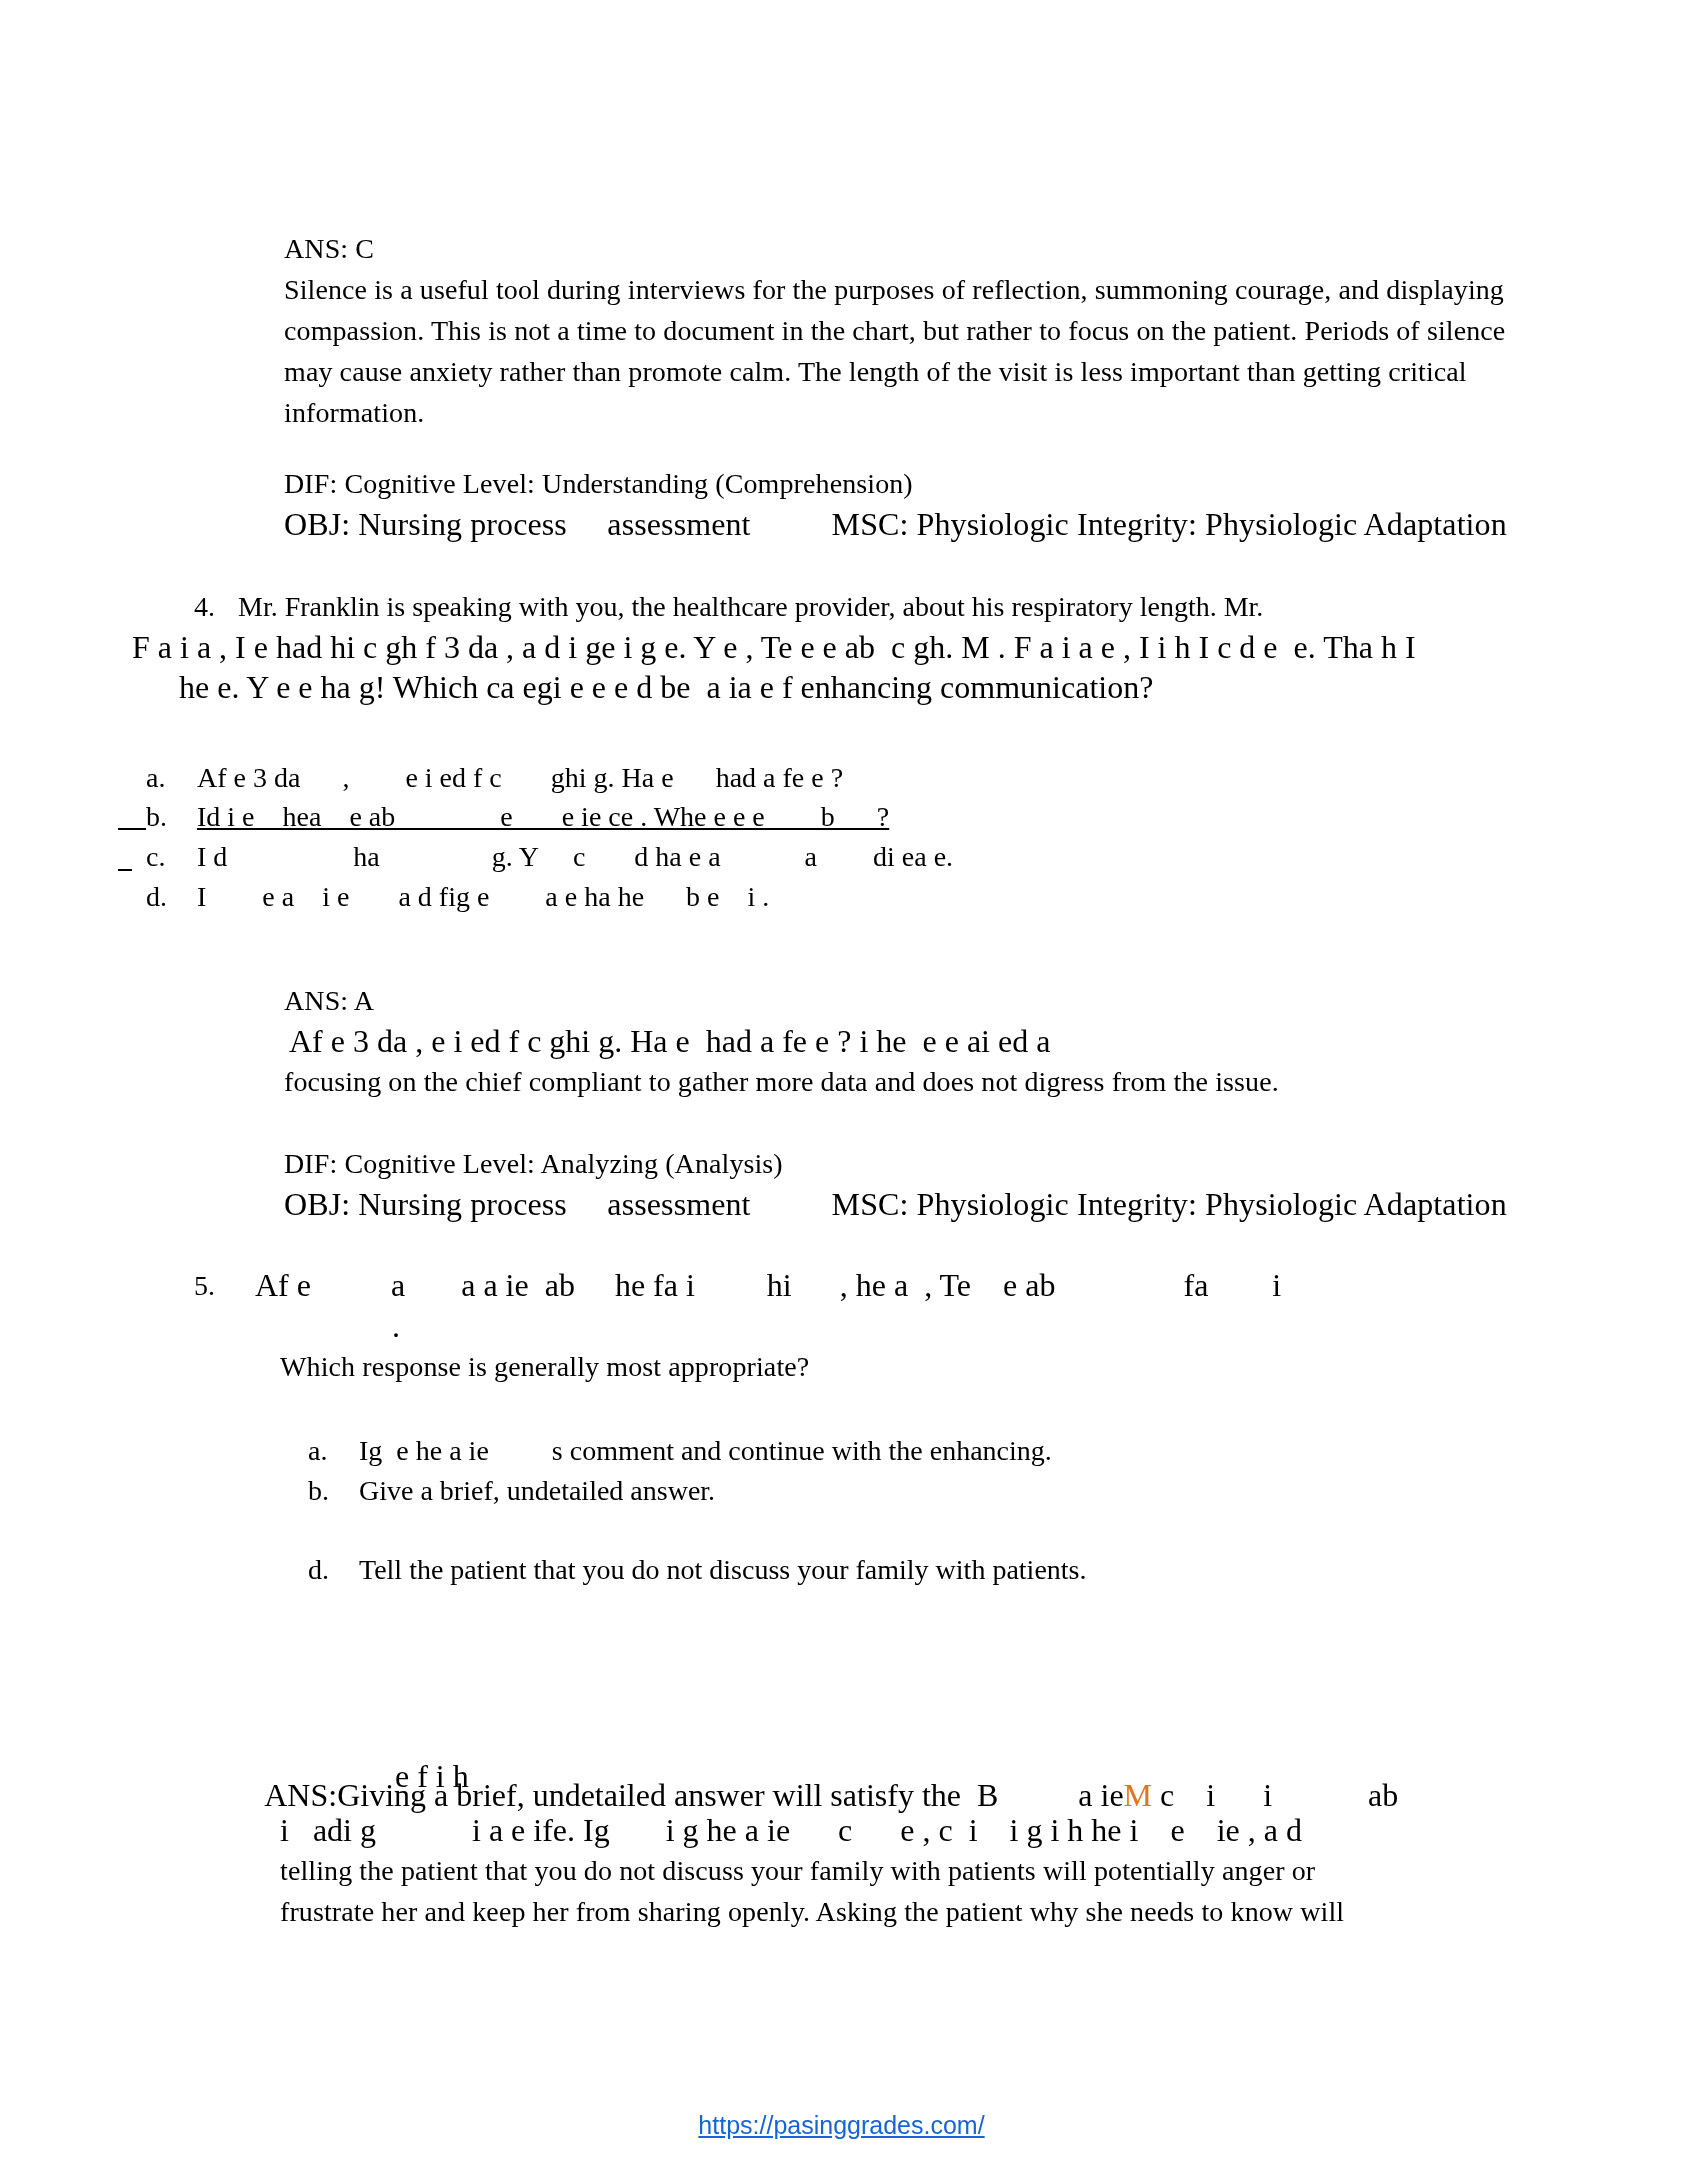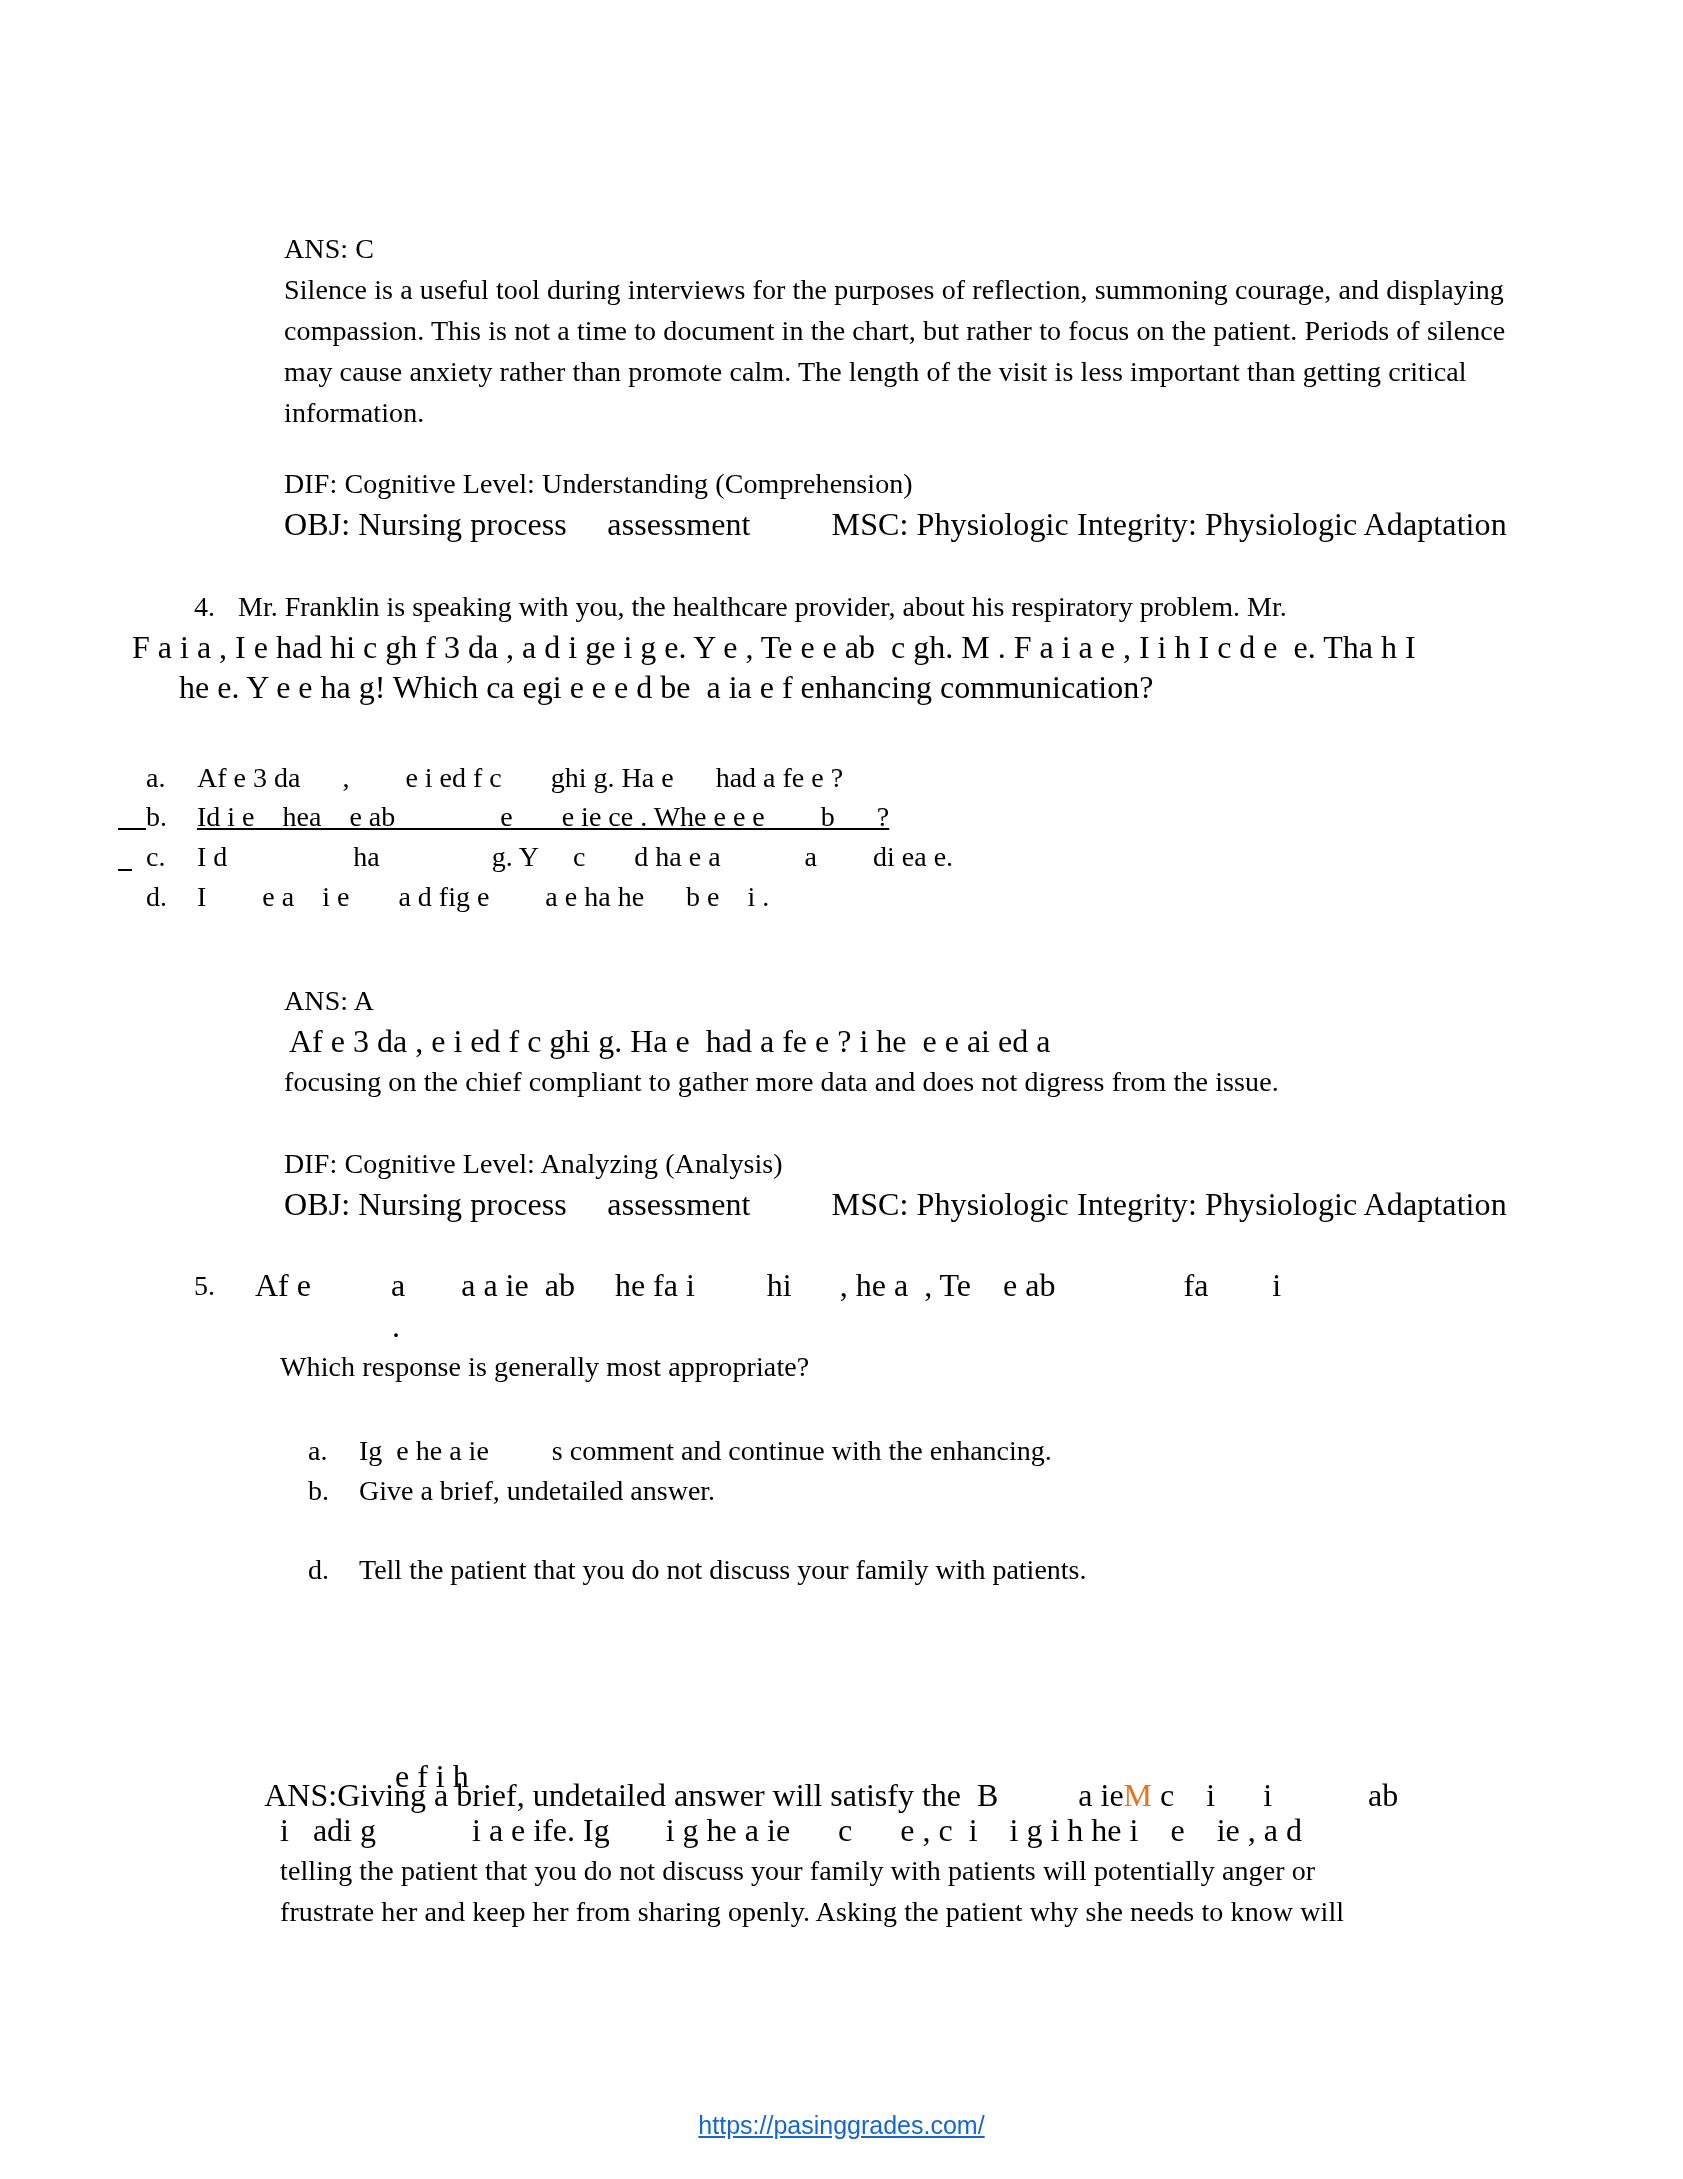--- a/index.html
+++ b/index.html
@@ -84,21 +84,21 @@
   <div class="blk indent-ans" style="top:228px;">ANS: C</div>
 
   <div class="blk indent-ans" style="top:269px; width:1238px; text-align:left;">Silence is a useful tool during interviews for the purposes of reflection, summoning courage, and displaying compassion. This is not a time to document in the chart, but rather to focus on the patient. Periods of silence may cause anxiety rather than promote calm. The length of the visit is less important than getting critical information.</div>
 
   <div class="blk indent-ans" style="top:463px;">DIF: Cognitive Level: Understanding (Comprehension)</div>
 
   <div class="blk indent-ans garbled" style="top:504px; width:1287px;">OBJ: Nursing process     assessment          MSC: Physiologic Integrity: Physiologic Adaptation</div>
 
   <div class="q-row" style="top:586px; left:194px; width:79px;">4.</div>
 
-  <div class="q-row" style="top:586px; left:238px; width:1277px;">Mr. Franklin is speaking with you, the healthcare provider, about his respiratory problem. Mr.</div>
+  <div class="q-row" style="top:586px; left:238px; width:1277px;">Mr. Franklin is speaking with you, the healthcare provider, about his respiratory length. Mr.</div>
 
   <div class="garbled" style="position:absolute; top:627px; left:132px; width:1406px;">F a i a , I e had hi c gh f 3 da , a d i ge i g e. Y e , Te e e ab  c gh. M . F a i a e , I i h I c d e  e. Tha h I</div>
 
   <div class="garbled" style="position:absolute; top:667px; left:179px; width:1327px;">he e. Y e e ha g! Which ca egi e e e d be  a ia e f enhancing communication?</div>
 
   <div class="opt" style="top:716px; left:118px;">
     <span class="marker">a.</span><span>Af e 3 da      ,        e i ed f c       ghi g. Ha e      had a fe e ?</span>
   </div>
 
   <div class="opt" style="top:755px; left:118px;text-decoration:underline;">

